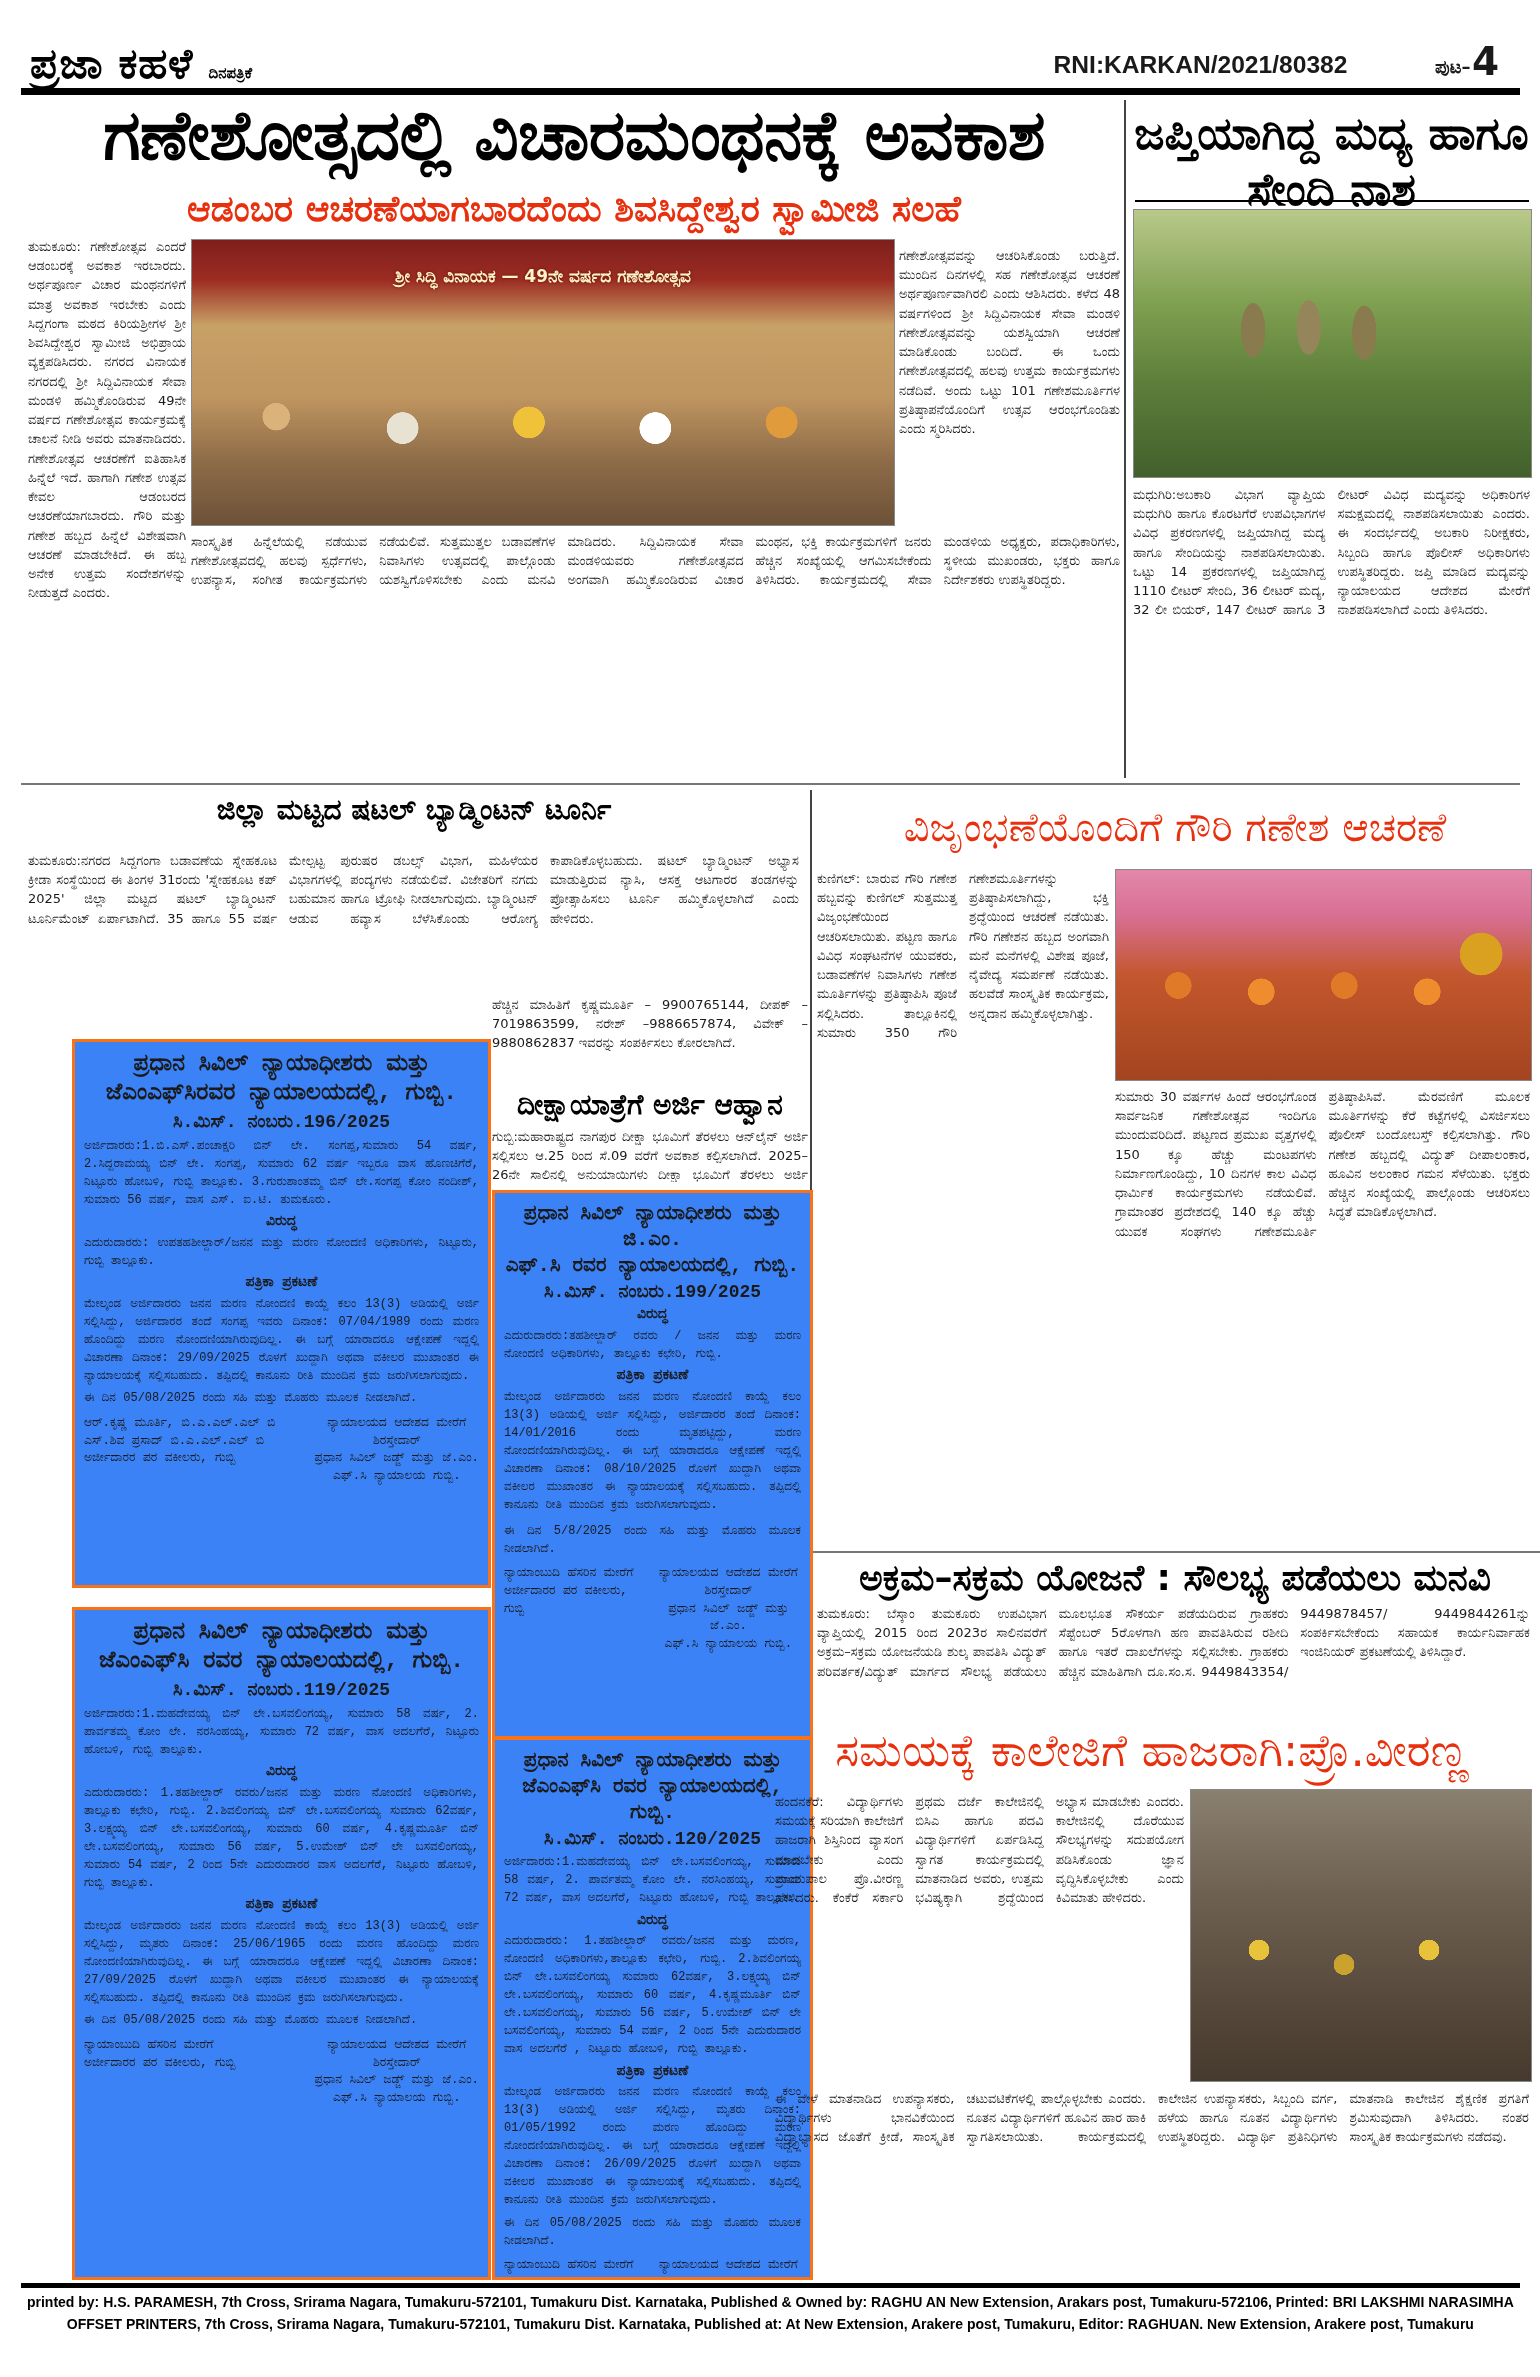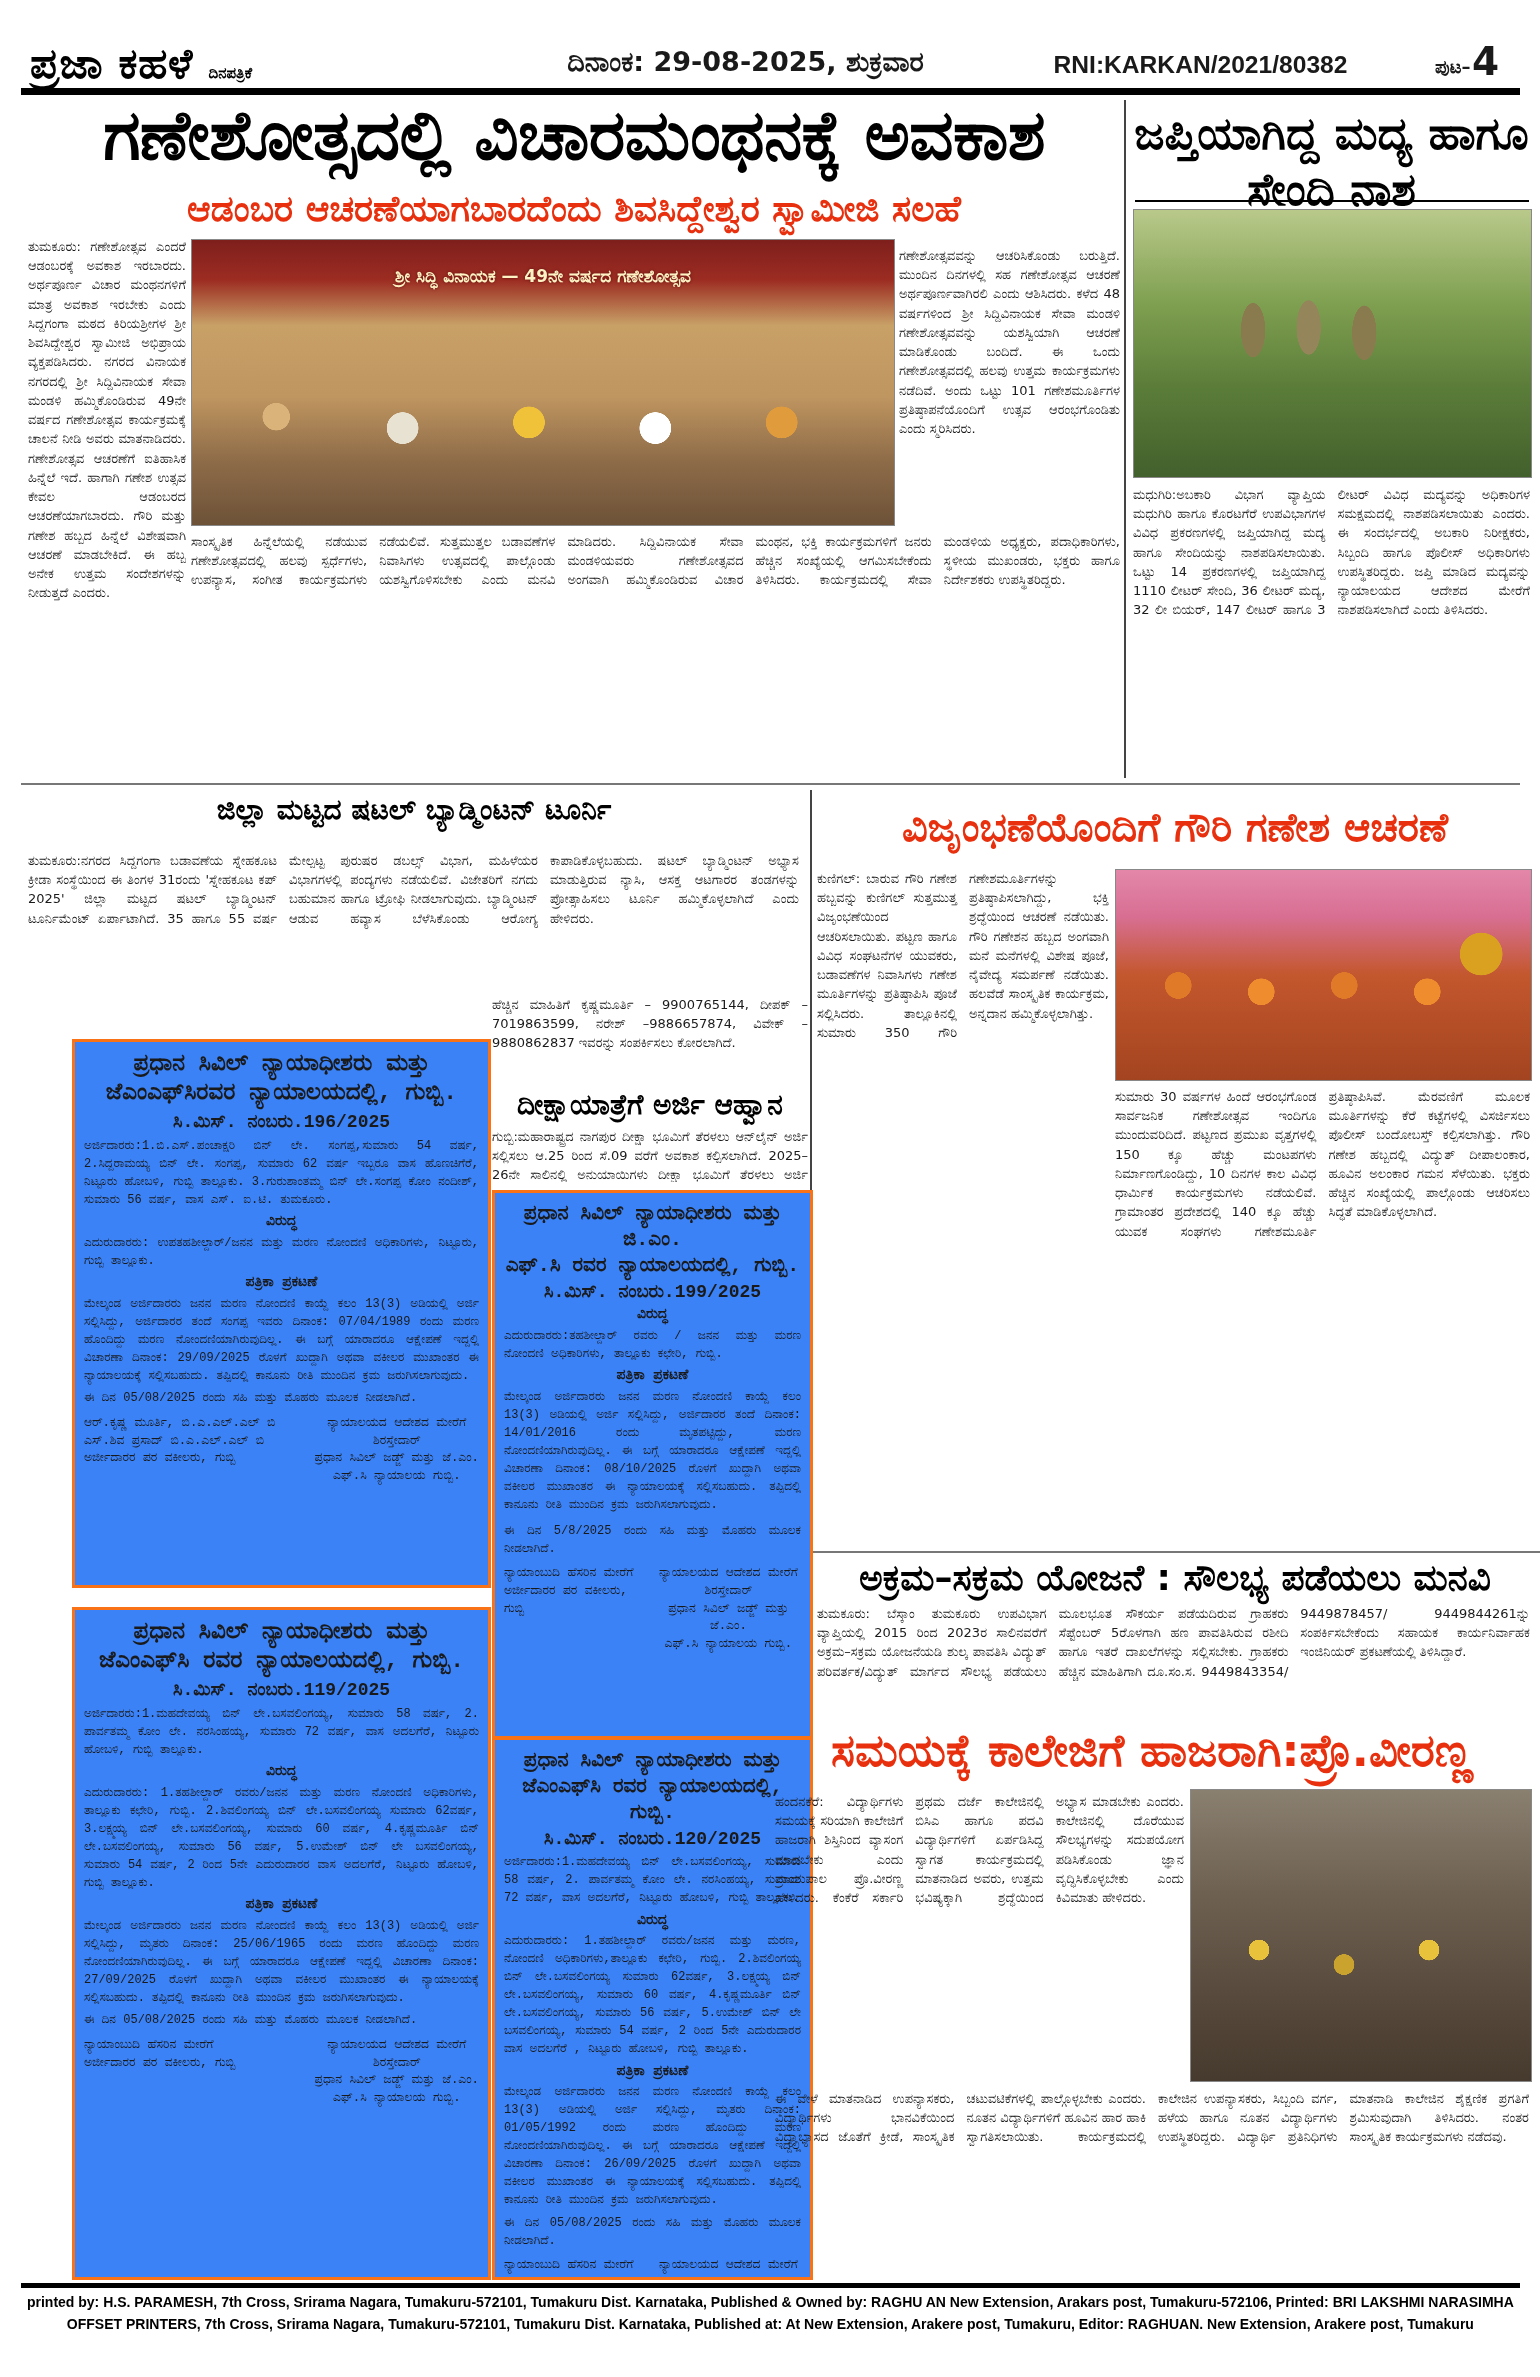--- a/index.html
+++ b/index.html
@@ -15,21 +15,21 @@
   .masthead small{font-size:15px;font-weight:700;letter-spacing:0;}
   .hdr-date{font-size:27px;font-weight:900;}
   .hdr-rni{font-size:24.6px;font-weight:800;font-family:"Liberation Sans",sans-serif;}
   .hdr-page{font-size:18px;font-weight:800;display:flex;align-items:flex-end;gap:1.5px;}
   .hdr-page b{font-size:39px;line-height:0.85;}
   
   .h-main{font-size:69px;font-weight:900;line-height:1.02;letter-spacing:-0.7px;color:#000;}
   .h-sub{font-size:36px;font-weight:900;}
   .h-right{font-size:45px;font-weight:900;line-height:1.25;color:#000;}
   .h-sec{font-size:28px;font-weight:900;color:#000;}
-  .h-red{font-weight:700;}
+  .h-red{font-weight:400;}
   .h-small{font-size:28px;font-weight:900;color:#000;}
   
   .bt{font-size:13px;line-height:1.48;text-align:justify;word-break:break-word;}
   .cols2{column-count:2;column-gap:12px;}
   .cols3{column-count:3;column-gap:12px;}
   .cols4{column-count:4;column-gap:12px;}
   .cols5{column-count:5;column-gap:12px;}
   
   .photo{position:absolute;overflow:hidden;border:0.7px solid #888;}
   .ph-main{background:
@@ -73,21 +73,20 @@
 </style>
 </head>
 <body>
 
 <div class="page">
 
   <div class="abs masthead" style="left:30px;top:39px;">
     <span>ಪ್ರಜಾ ಕಹಳೆ</span>
     <small>ದಿನಪತ್ರಿಕೆ</small>
   </div>
-  <div class="abs hdr-date center" style="left:477px;top:46px;width:537px;">ದಿನಾಂಕ: 29-08-2025, ಶುಕ್ರವಾರ</div>
   <div class="abs hdr-rni center" style="left:1029px;top:51px;width:343px;">RNI:KARKAN/2021/80382</div>
   <div class="abs hdr-page" style="left:1435px;top:45px;">
     <span>ಪುಟ–</span>
     <b>4</b>
   </div>
   <div class="abs rule" style="left:21px;top:88px;width:1499px;height:6.7px;"></div>
 
   <div class="abs h-main center" style="left:26px;top:100px;width:1096px;">ಗಣೇಶೋತ್ಸದಲ್ಲಿ ವಿಚಾರಮಂಥನಕ್ಕೆ ಅವಕಾಶ</div>
   <div class="abs h-sub center" style="left:82px;top:188px;width:984px;color:#e8300e;">ಆಡಂಬರ ಆಚರಣೆಯಾಗಬಾರದೆಂದು ಶಿವಸಿದ್ದೇಶ್ವರ ಸ್ವಾಮೀಜಿ ಸಲಹೆ</div>
 

